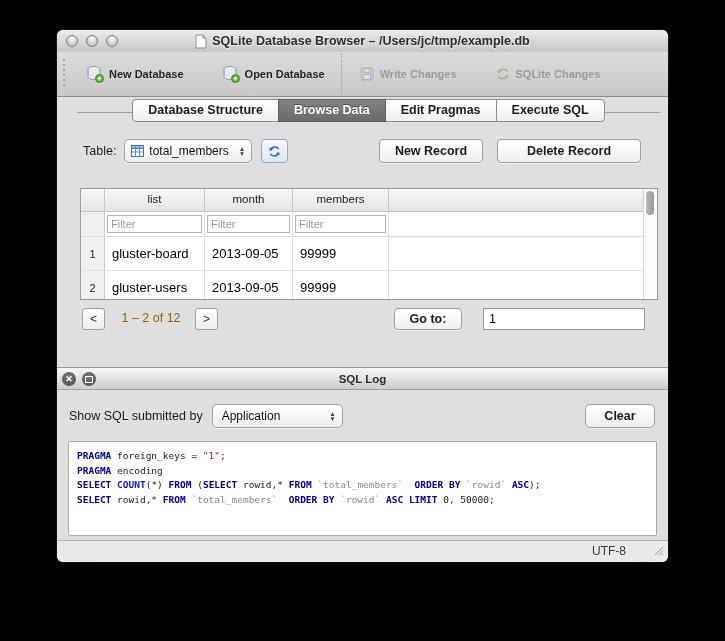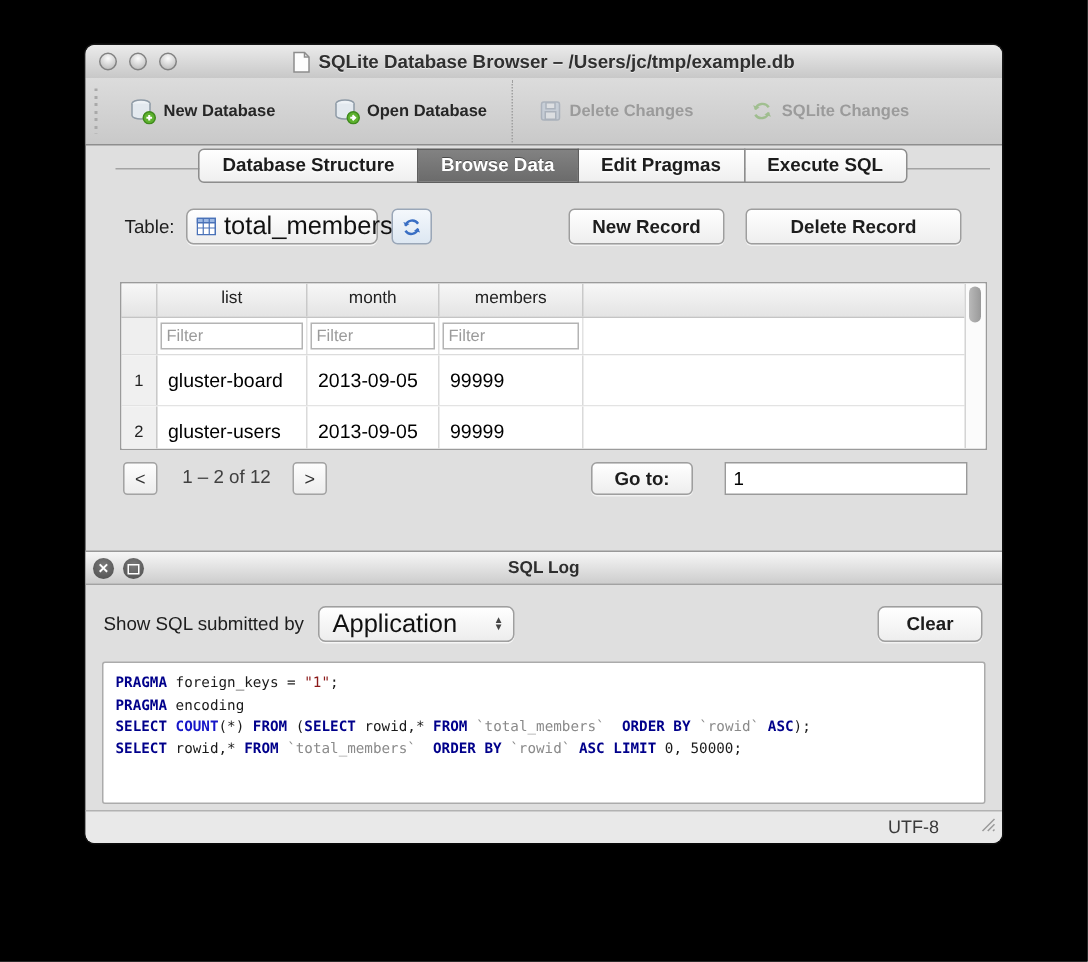--- a/index.html
+++ b/index.html
@@ -43,21 +43,21 @@
   .tab.active{background:linear-gradient(#828282,#6b6b6b);color:#fff;text-shadow:0 -1px 0 rgba(0,0,0,.4);
     border-color:#5f5f5f;z-index:2;}
 
   
   .content{position:absolute;top:93px;left:0;right:0;height:244px;}
   .controls-row{position:absolute;top:15px;left:26px;right:27px;height:26px;display:flex;align-items:center;}
   .lbl{font-size:12.5px;color:#1d1d1d;}
   .mac-select{display:flex;align-items:center;height:24px;box-sizing:border-box;margin-left:8px;
     border:1px solid #9f9f9f;border-radius:5px;background:linear-gradient(#ffffff,#ededed);
     box-shadow:0 1px 0 rgba(255,255,255,.7);padding:0 4px 0 6px;}
-  .mac-select .sel-text{font-size:17px;color:#111;padding:0 8px 0 5px;}
+  .mac-select .sel-text{font-size:12px;color:#111;padding:0 8px 0 5px;}
   .stepper{display:flex;flex-direction:column;align-items:center;justify-content:center;line-height:5px;
     font-size:6.5px;color:#444;padding:0 2px;}
   .refresh-btn{width:27px;height:24px;box-sizing:border-box;margin-left:9px;border:1px solid #9aa7b8;
     border-radius:4px;background:linear-gradient(#f4f8fc,#dde7f2);display:flex;align-items:center;justify-content:center;}
   .push-btn{height:24px;box-sizing:border-box;border:1px solid #9e9e9e;border-radius:4px;
     background:linear-gradient(#ffffff,#eeeeee);font-size:12.5px;font-weight:bold;color:#1d1d1d;
     display:flex;align-items:center;justify-content:center;box-shadow:0 1px 0 rgba(255,255,255,.6);}
   .btn-new{width:104px;} .btn-del{width:144px;margin-left:14px;}
   .flex-sp{flex:1;}
 
@@ -84,21 +84,21 @@
   .vscroll{position:absolute;top:0;right:0;bottom:0;width:13px;background:#fbfbfb;border-left:1px solid #d4d4d4;}
   .vthumb{position:absolute;top:2px;left:2px;width:8px;height:24px;border-radius:4px;
     background:linear-gradient(90deg,#b9b9b9,#999);}
 
   
   .pager{position:absolute;top:185px;left:0;right:0;height:24px;}
   .pg-btn{position:absolute;top:0;width:23px;height:22px;box-sizing:border-box;border:1px solid #a3a3a3;
     border-radius:3px;background:linear-gradient(#fdfdfd,#ededed);font-size:12px;color:#333;
     display:flex;align-items:center;justify-content:center;}
   .pg-prev{left:25px;} .pg-next{left:138px;}
-  .pg-range{position:absolute;left:53px;width:82px;top:3px;text-align:center;font-size:12.5px;color:#404040;}
+  .pg-range{position:absolute;left:53px;width:82px;top:3px;text-align:center;font-size:12.5px;color:#a16207;}
   .pg-goto{position:absolute;left:337px;top:0;width:68px;height:22px;}
   .pg-input{position:absolute;left:426px;top:0;width:162px;height:22px;box-sizing:border-box;
     border:1px solid #9a9a9a;background:#fff;font-size:12.5px;color:#000;padding:0 5px;outline:none;
     font-family:"Liberation Sans",sans-serif;}
 
   
   .sqlpanel{position:absolute;top:337px;left:0;right:0;height:173px;background:#dfdfdf;}
   .sql-header{position:absolute;top:0;left:0;right:0;height:23px;box-sizing:border-box;
     background:linear-gradient(#f6f6f6,#cdcdcd);border-top:1px solid #989898;border-bottom:1px solid #a2a2a2;}
   .sql-title{position:absolute;left:0;right:0;top:0;height:22px;display:flex;align-items:center;
@@ -174,21 +174,21 @@
       </div>
       <div class="tb-sep"></div>
       <div class="tb-btn disabled">
         <span style="display:flex;">
           <svg width="16" height="16" viewBox="0 0 16 16">
             <rect x="2" y="2" width="12" height="12" rx="1.5" fill="#b9c8dc" stroke="#7d8da3"></rect>
             <rect x="5" y="2.5" width="6" height="4" fill="#e9eef5" stroke="#7d8da3"></rect>
             <rect x="4.5" y="8.5" width="7" height="5" fill="#e9eef5" stroke="#7d8da3"></rect>
           </svg>
         </span>
-        <span>Delete Changes</span>
+        <span>Write Changes</span>
       </div>
       <div class="sp28"></div>
       <div class="tb-btn disabled">
         <span style="display:flex;">
           <svg width="16" height="16" viewBox="0 0 16 16">
             <path d="M12.5 5.5 A5 5 0 0 0 3.5 7" fill="none" stroke="#63a63f" stroke-width="1.6"></path>
             <path d="M3.5 10.5 A5 5 0 0 0 12.5 9" fill="none" stroke="#63a63f" stroke-width="1.6"></path>
             <path d="M2 4.2 L3.7 7.4 6.4 5.6 Z" fill="#63a63f"></path>
             <path d="M14 11.8 L12.3 8.6 9.6 10.4 Z" fill="#63a63f"></path>
           </svg>

